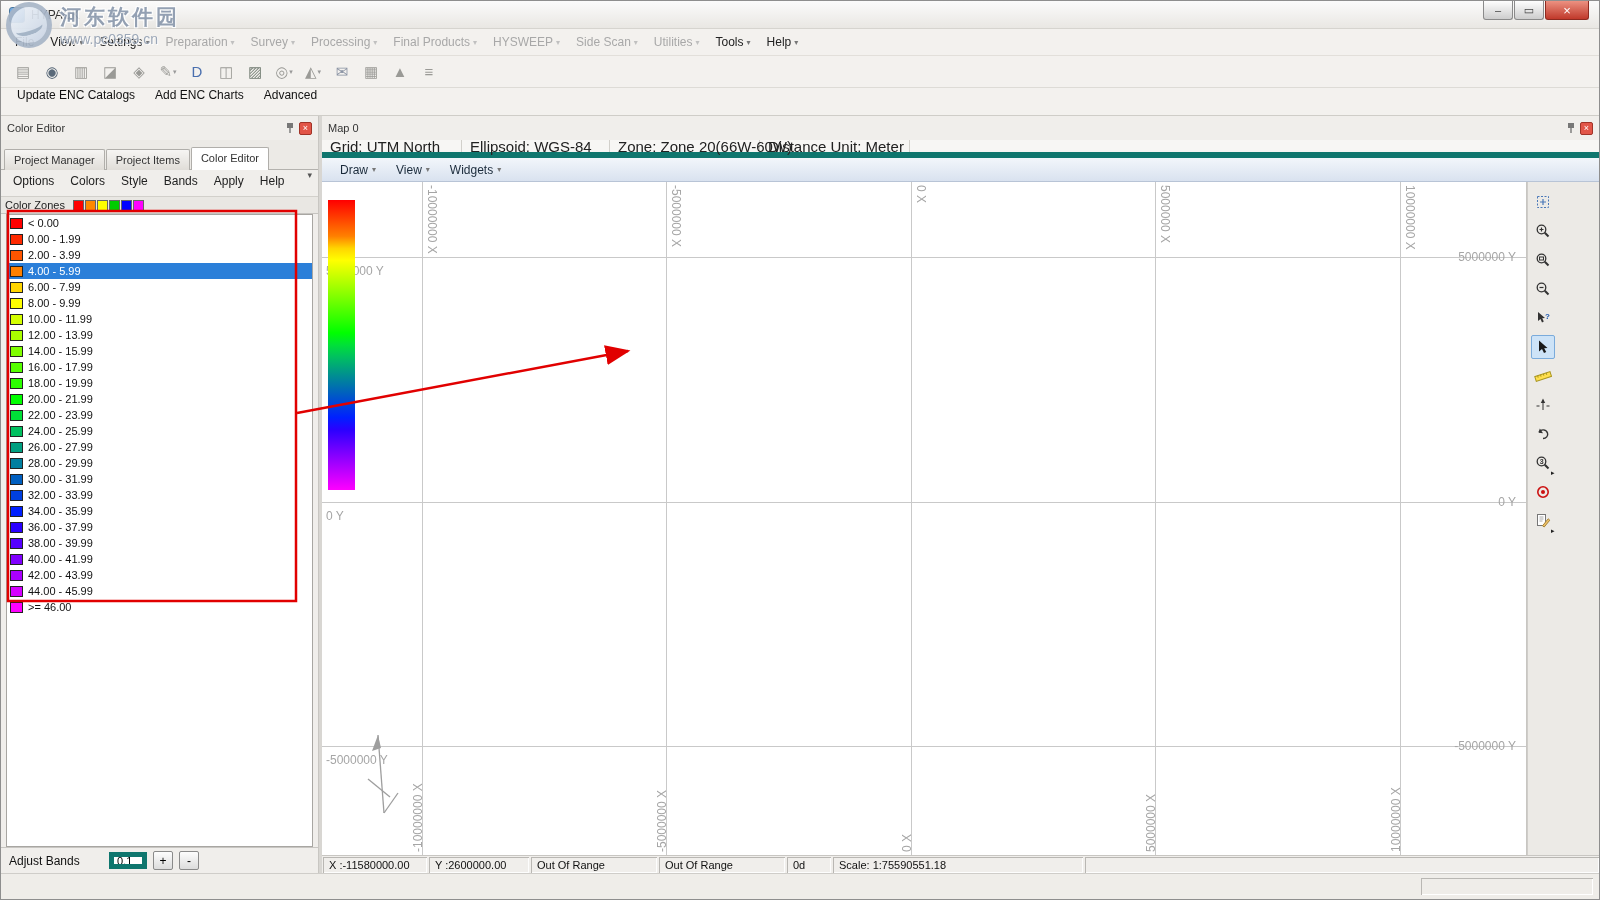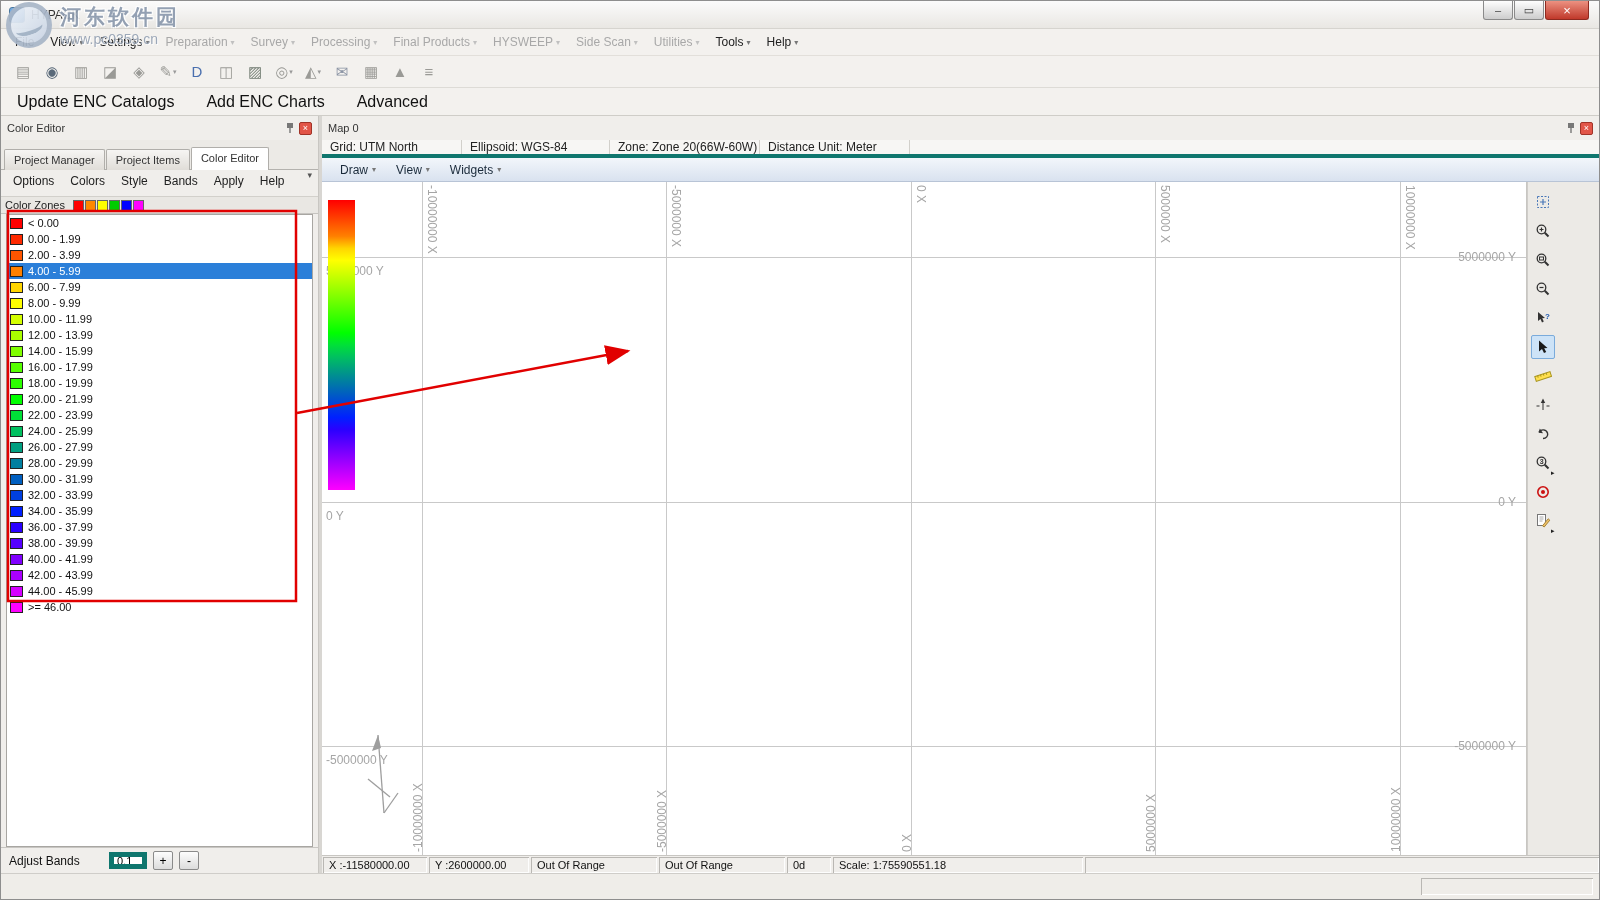--- a/index.html
+++ b/index.html
@@ -28,22 +28,22 @@
   .menu-item.disabled .caret { color:#c0c0c0; }
 
   
   .toolbar { height:32px; flex:none; display:flex; align-items:center; gap:5px; padding-left:10px;
     background:#f3f1ee; border-bottom:1px solid #dddbd6; }
   .tbi { min-width:24px; height:24px; display:flex; align-items:center; justify-content:center;
     border-radius:3px; color:#9a9a96; font-size:15px; padding:0 1px; }
   .tbi-caret { font-size:7px; color:#999; margin-left:1px; }
 
   
-  .encbar { height:28px; flex:none; display:flex; align-items:center; gap:32px; padding-left:16px;
-    background:#f3f1ee; border-bottom:1px solid #cfcdc8; font-size:16px; color:#111; }
+  .encbar { height:28px; flex:none; display:flex; gap:20px; padding-left:16px;
+    background:#f3f1ee; border-bottom:1px solid #cfcdc8; font-size:12px; color:#111; }
 
   .main { flex:1; display:flex; min-height:0; background:#e8e6e2; }
 
   
   .panel-left { width:318px; flex:none; display:flex; flex-direction:column; background:#f0eeeb; border-right:1px solid #c8c6c2; }
   .phead { height:24px; flex:none; display:flex; align-items:center; justify-content:space-between; padding:0 6px; font-size:11px; color:#333; }
   .ph-icons { display:flex; gap:4px; align-items:center; }
   .pclose { width:13px; height:13px; background:#e25548; border:1px solid #a03328; color:#fff; font-size:9px;
     line-height:10px; text-align:center; border-radius:2px; }
   .pin { display:flex; align-items:center; }
@@ -72,21 +72,21 @@
   .adjust-label { width:100px; }
   .adjust-input { width:38px; height:17px; font-size:11px; border:5px solid #0f766e; padding:0 3px; background:#fff;
     font-family:"Liberation Sans", sans-serif; }
   .mini-btn { width:20px; height:19px; font-size:12px; margin-left:6px; background:linear-gradient(#fdfdfd,#dcdcdc);
     border:1px solid #8a8a8a; border-radius:2px; font-family:"Liberation Sans", sans-serif; }
 
   .splitter { width:3px; flex:none; background:#d8d6d2; cursor:col-resize; }
 
   
   .panel-map { flex:1; display:flex; flex-direction:column; background:#f0eeeb; min-width:0; }
-  .infobar { height:18px; flex:none; display:flex; background:#f7f6f4; border-bottom:4px solid #0f766e; font-size:12px; color:#222; }
+  .infobar { height:18px; flex:none; display:flex; background:#f7f6f4; border-bottom:6px solid #0f766e; font-size:15px; color:#222; }
   .info-cell { display:flex; align-items:center; padding:0 8px; border-right:1px solid #d2d0cb; white-space:nowrap; }
   .info-fill { flex:1; }
 
   .mapmenu { height:24px; flex:none; display:flex; align-items:center; padding-left:8px; font-size:12px; color:#1a2a3a;
     background:linear-gradient(#f2f6fb,#d9e2ef); border-bottom:1px solid #b8c4d6; }
   .mapmenu-item { padding:3px 10px; display:flex; align-items:center; gap:4px; }
 
   .maprow { flex:1; display:flex; min-height:0; }
   .map-canvas { flex:1; position:relative; background:#fff; overflow:hidden; border-right:1px solid #c8c6c2; }
   .vline { position:absolute; top:0; bottom:0; width:1px; background:#c9c9c9; }

